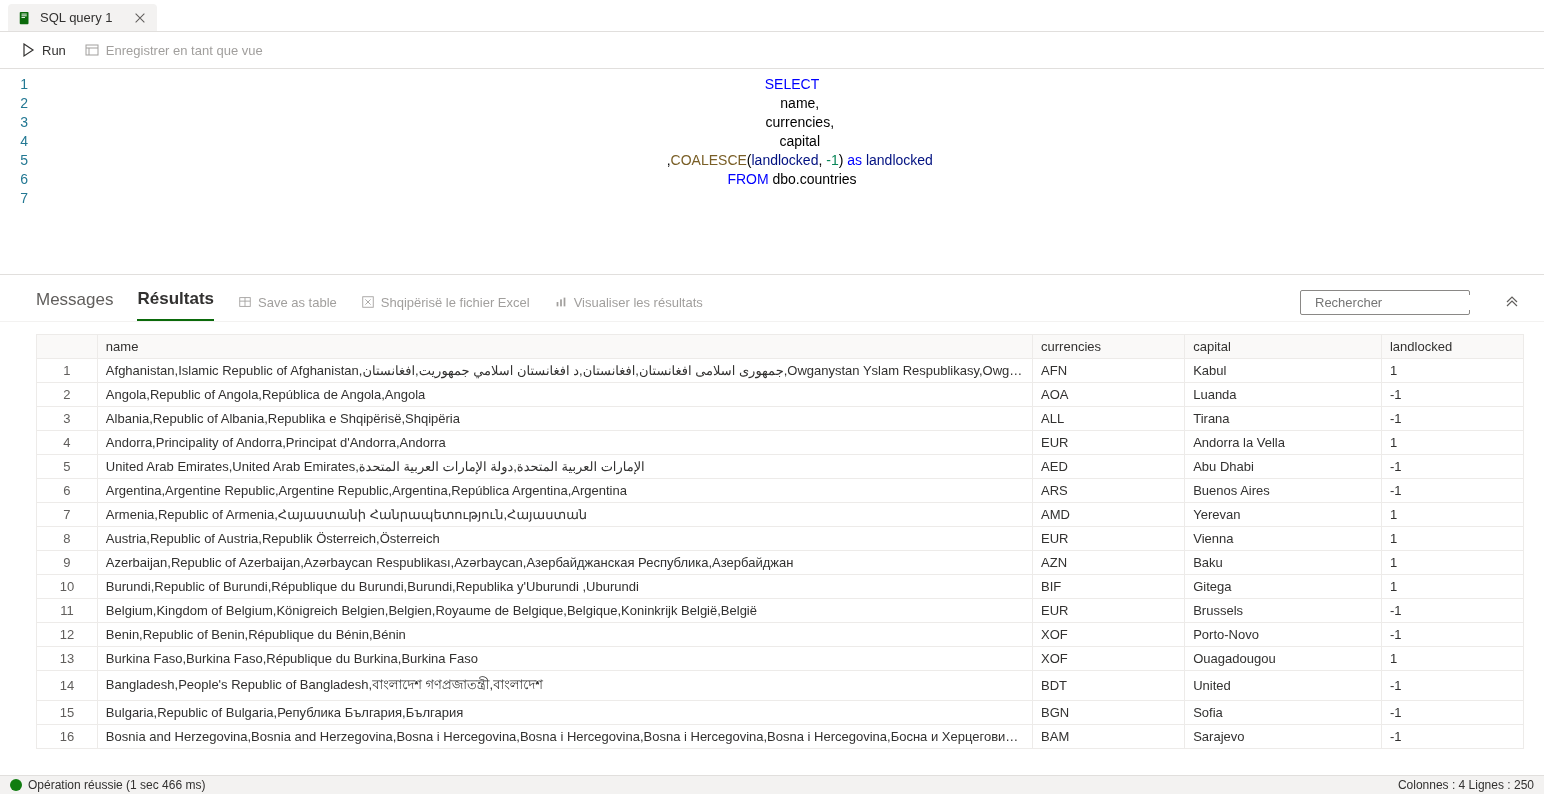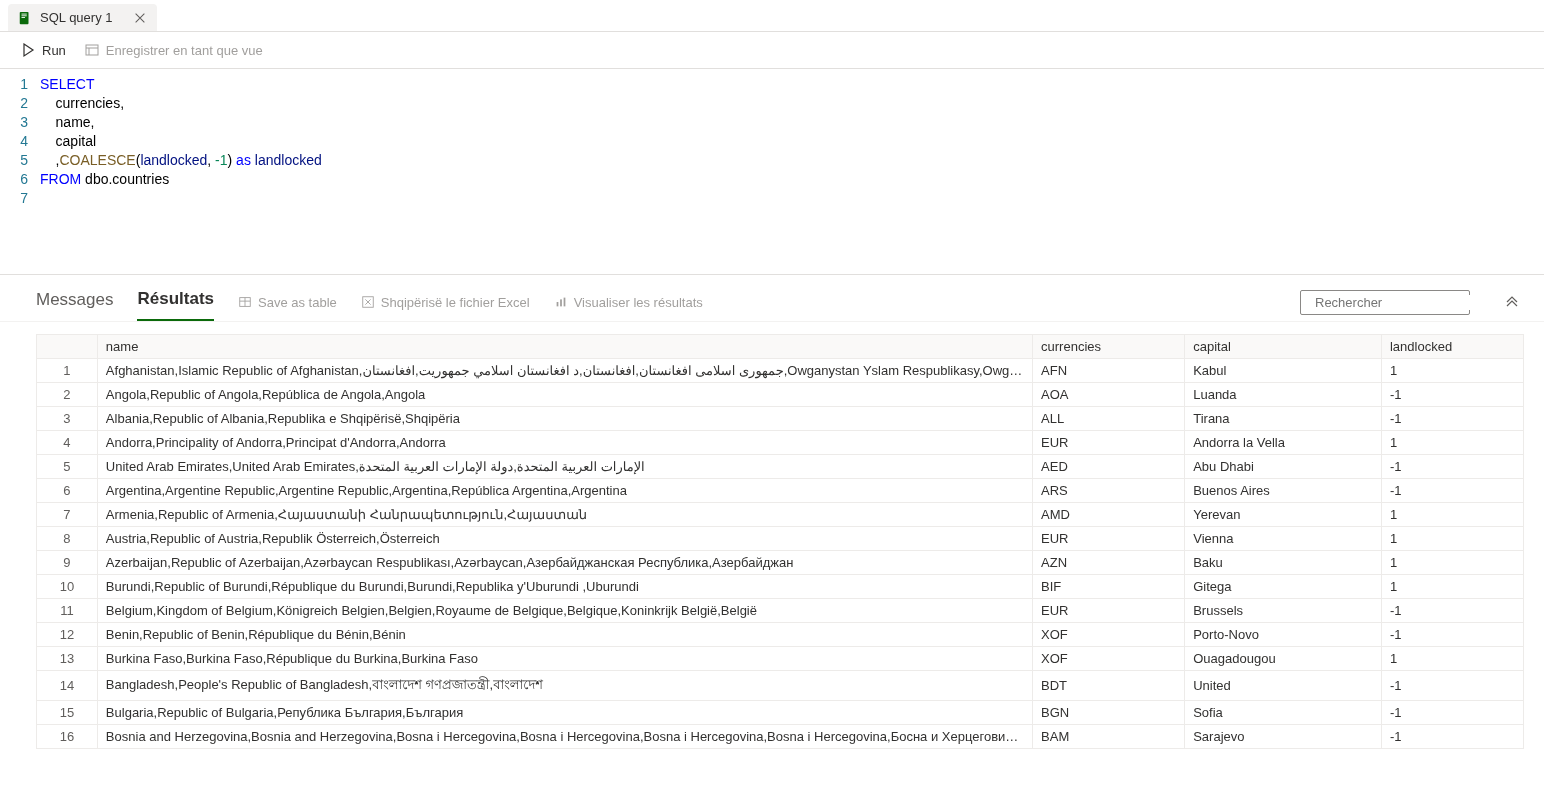--- a/index.html
+++ b/index.html
@@ -17,21 +17,21 @@
 .toolbar { display:flex; align-items:flex-end; padding: 10px 20px; gap: 18px; border-bottom:1px solid #e1dfdd; }
 .tb-btn { display:flex; align-items:center; gap:6px; background:none; border:none; cursor:pointer; color:#323130; font-size:13px;}
 .tb-btn svg { width:16px; height:16px; }
 .tb-btn.disabled { color:#a19f9d; cursor:default; }
 
 
 .editor { display:flex; flex: 0 0 auto; font-family: Consolas, 'Courier New', monospace; font-size:14px; padding:6px 0; }
 .gutter { width:40px; text-align:right; color:#237893; padding-right:12px; user-select:none; }
 .gutter div { line-height: 19px; }
 .code { flex:1; }
-.code .line { line-height:19px; white-space:pre; }
+.code .line { line-height:19px; white-space:pre;text-align:center; }
 .kw { color:#0000ff; }
 .fn { color:#795e26; }
 .id { color:#001080; }
 .num { color:#098658; }
 .pln { color:#000; }
 
 
 .results-wrap { flex:1; display:flex; flex-direction:column; border-top:1px solid #e1dfdd; margin-top:60px; }
 .results-tabs { display:flex; align-items:center; padding: 8px 20px 0 36px; gap:24px; border-bottom:1px solid #f3f2f1; position:relative; }
 .rtab { padding:6px 0 10px 0; color:#605e5c; cursor:pointer; font-size:17px; }
@@ -105,22 +105,22 @@
       <div>1</div>
       <div>2</div>
       <div>3</div>
       <div>4</div>
       <div>5</div>
       <div>6</div>
       <div>7</div>
     </div>
     <div class="code">
       <div class="line"><span class="kw">SELECT</span></div>
+      <div class="line">    <span class="pln">name,</span></div>
       <div class="line">    <span class="pln">currencies,</span></div>
-      <div class="line">    <span class="pln">name,</span></div>
       <div class="line">    <span class="pln">capital</span></div>
       <div class="line">    <span class="pln">,</span><span class="fn">COALESCE</span><span class="pln">(</span><span class="id">landlocked</span><span class="pln">, </span><span class="num">-1</span><span class="pln">)</span><span class="kw"> as </span><span class="id">landlocked</span></div>
       <div class="line"><span class="kw">FROM</span><span class="pln"> dbo.countries</span></div>
       <div class="line">&nbsp;</div>
     </div>
   </div>
 
   <div class="results-wrap">
     <div class="results-tabs">
       <div class="rtab">Messages</div>
@@ -291,14 +291,21 @@
               <td>Bosnia and Herzegovina,Bosnia and Herzegovina,Bosna i Hercegovina,Bosna i Hercegovina,Bosna i Hercegovina,Bosna i Hercegovina,Босна и Херцеговина,Босна и Херцег...</td>
               <td>BAM</td>
               <td>Sarajevo</td>
               <td>-1</td>
             </tr>
           </tbody>
       </table>
     </div>
   </div>
 
+  <div class="status-bar">
+    <div class="status-left">
+      <span class="status-dot"></span>
+      <span>Opération réussie (1 sec 466 ms)</span>
+    </div>
+    <div>Colonnes : 4  Lignes : 250</div>
+  </div>
 
 </div>
 
 </body></html>

